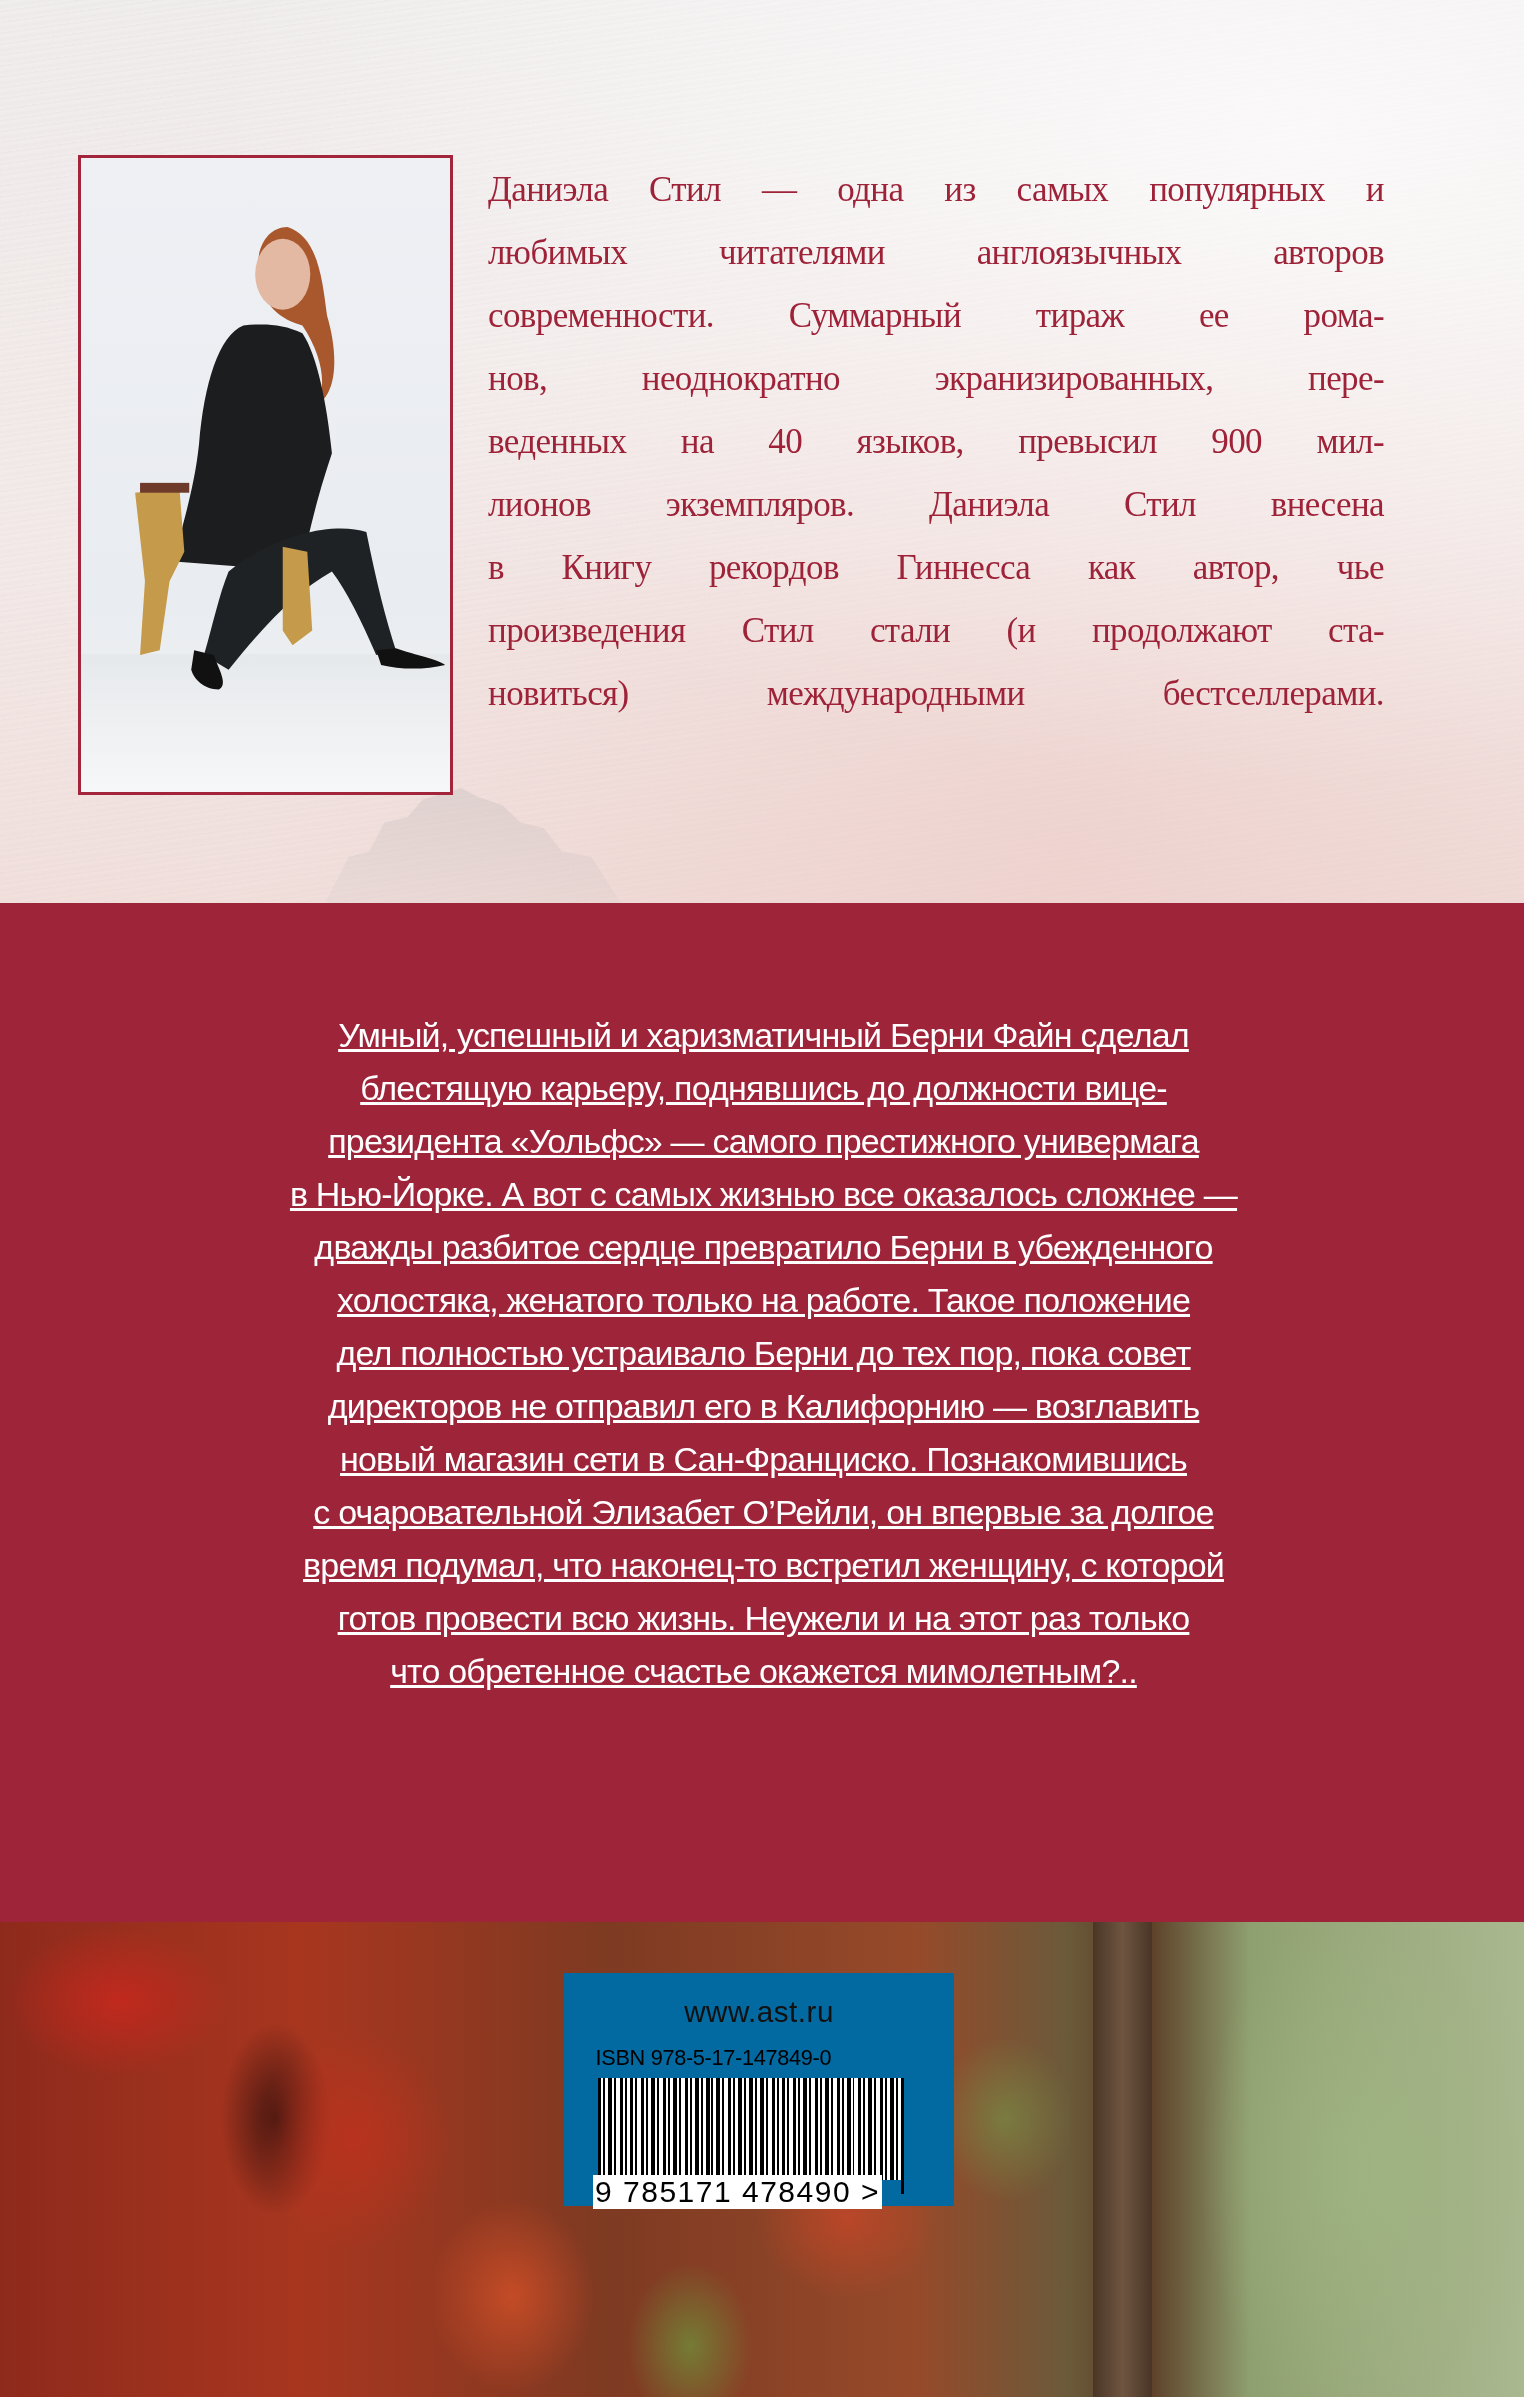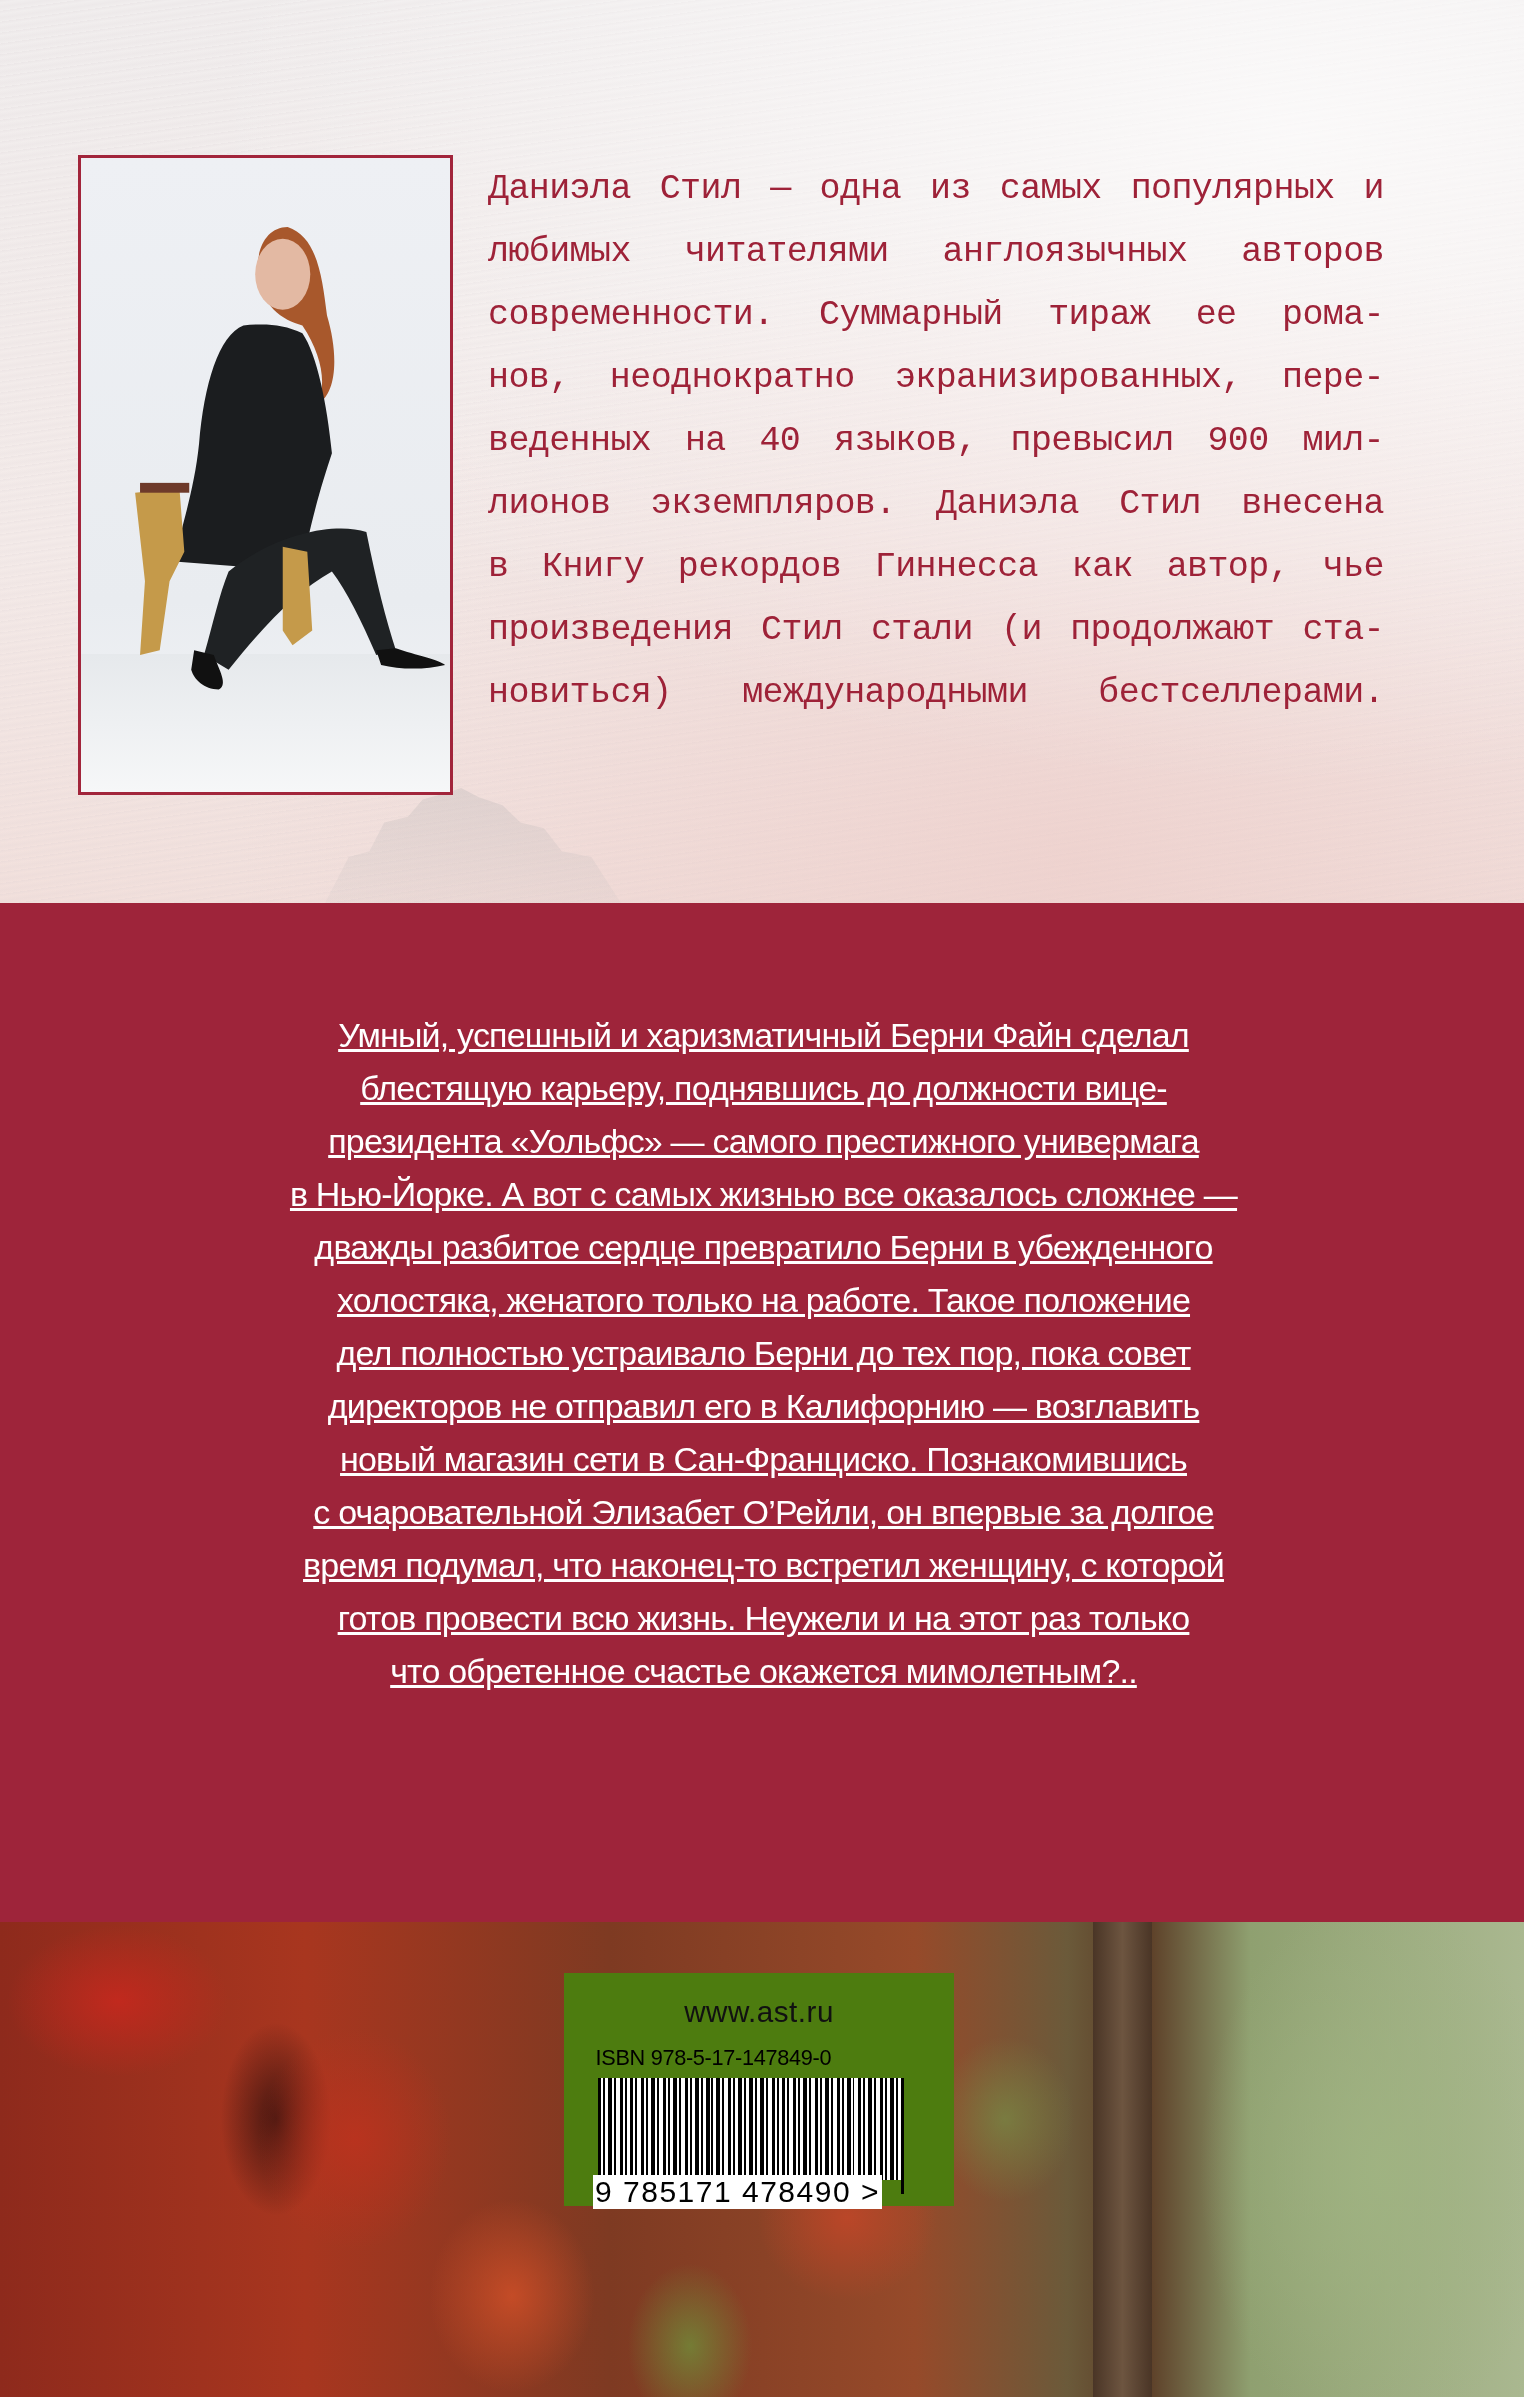--- a/index.html
+++ b/index.html
@@ -32,21 +32,21 @@
     position: absolute; inset: 0;
     background: linear-gradient(180deg, #eef0f4 0%, #e9ecf0 70%, #f3f4f6 100%);
   }
   .photo-floor {
     position: absolute; left: 0; right: 0; bottom: 0; height: 138px;
     background: linear-gradient(180deg, #e6e9ec, #f6f7f8);
   }
   .author-text {
     position: absolute; left: 488px; top: 158px; width: 896px;
     color: #9e2238;
-    font-family: Liberation Mono, monospace;
+    font-family: Liberation Serif, serif;
     font-size: 35px; line-height: 63px;
     text-align: justify; text-align-last: justify;
     letter-spacing: -0.6px;
   }
   .author-text .line { display: block; white-space: nowrap; text-align: justify; text-align-last: justify; }
   .band {
     position: absolute; left: 0; top: 903px; width: 1525px; height: 1019px;
     background: #9e243a;
   }
   .blurb {
@@ -69,21 +69,21 @@
       radial-gradient(ellipse 256px 394px at 1379px 246px, rgba(160,180,130,0.85), rgba(0,0,0,0) 70%),
       radial-gradient(ellipse 89px 118px at 690px 424px, rgba(110,150,60,0.7), rgba(0,0,0,0) 70%),
       linear-gradient(90deg, #8e2a1c 0%, #a8361f 20%, #7e3a22 40%, #964a2a 60%, #6b5a3a 70%, #5a3a24 75%, #8fa070 82%, #aab890 100%);
   }
   .post {
     position: absolute; left: 1093px; top: 1922px; width: 59px; height: 476px;
     background: linear-gradient(90deg, #4a3526, #6d5540, #4a3526);
   }
   .barcode-box {
     position: absolute; left: 564px; top: 1973px; width: 390px; height: 233px;
-    background: #4d7c0f;
+    background: #0369a1;
   }
   .url {
     position: absolute; left: 0; right: 0; top: 21.7px; text-align: center;
     font-size: 29.6px; color: #111; letter-spacing: 0.5px;
   }
   .isbn {
     position: absolute; left: 31.5px; top: 72px; font-size: 21.7px; font-weight: normal; color: #000;
     letter-spacing: -0.3px;
   }
   .bars {

